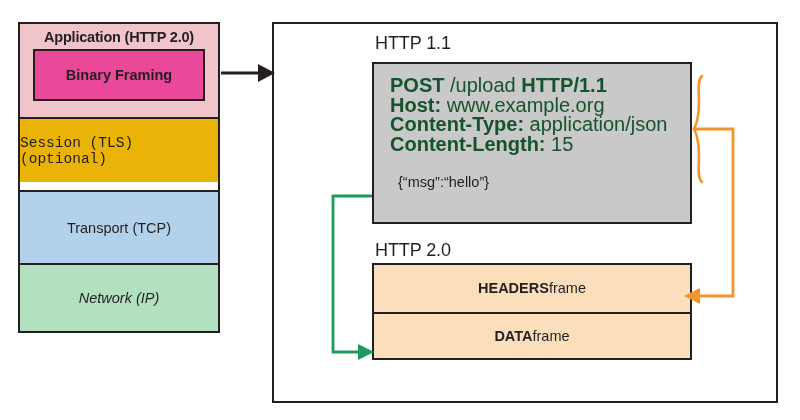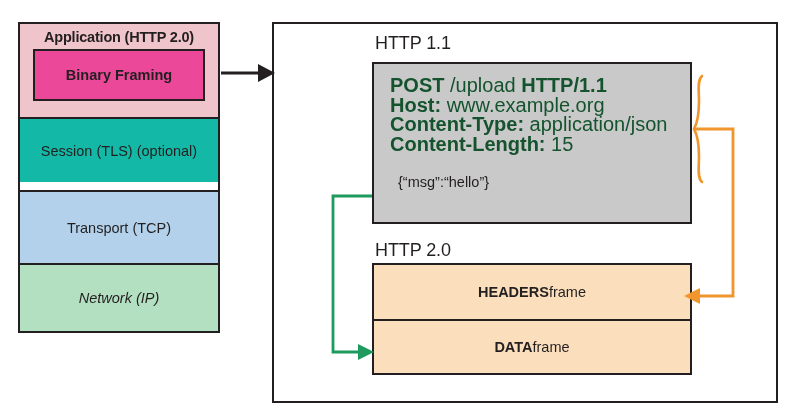--- a/index.html
+++ b/index.html
@@ -18,21 +18,21 @@
     border:2.5px solid #231f20;box-sizing:border-box;
     display:flex;flex-direction:column;
   }
   .layer{
     box-sizing:border-box;
     display:flex;align-items:center;justify-content:center;
     color:#231f20;font-size:14.5px;font-weight:400;
     position:relative;
   }
   .layer.app{flex:0 0 93px;background:#f0c4cb;flex-direction:column;justify-content:flex-start;padding-top:5px;}
-  .layer.session{flex:0 0 65px;background:#14b8a6;border-top:2.5px solid #231f20;}
+  .layer.session{flex:0 0 65px;background:#eab308;border-top:2.5px solid #231f20;font-family:Liberation Mono, monospace;}
   .layer.transport{flex:0 0 73px;background:#b3d1ea;border-top:2.5px solid #231f20;margin-top:8px;}
   .layer.network{flex:1 1 auto;background:#b4e0c2;border-top:2.5px solid #231f20;font-style:italic;}
 
   .app-title{font-weight:bold;font-size:14.5px;letter-spacing:-0.2px;margin-bottom:4px;}
   .binary-framing{
     width:172px;height:52px;margin:0 auto;
     background:#ec4899;border:2.5px solid #231f20;box-sizing:border-box;
     display:flex;align-items:center;justify-content:center;
     font-weight:bold;font-size:14.5px;color:#231f20;
   }
@@ -57,21 +57,21 @@
     padding:12px 0 0 16px;
   }
   .msgline{
     color:#14532d;font-size:20px;line-height:19.5px;white-space:nowrap;
   }
   .msgline b{font-weight:bold;}
   .msgbody{margin-top:20px;color:#231f20;font-size:14.5px;white-space:nowrap;margin-left:8px;}
 
   
   .frames{
-    position:absolute;left:372px;top:263px;width:320px;height:112px;
+    position:absolute;left:372px;top:263px;width:320px;height:97px;
     border:2.5px solid #231f20;box-sizing:border-box;background:#fbdfbc;
     display:flex;flex-direction:column;
   }
   .frame{
     flex:1 1 50%;display:flex;align-items:center;justify-content:center;
     color:#231f20;font-size:14.5px;box-sizing:border-box;
   }
   .frame.second{border-top:2.5px solid #231f20;}
   .frame b{font-weight:bold;}
   .frame .light{font-weight:400;}

